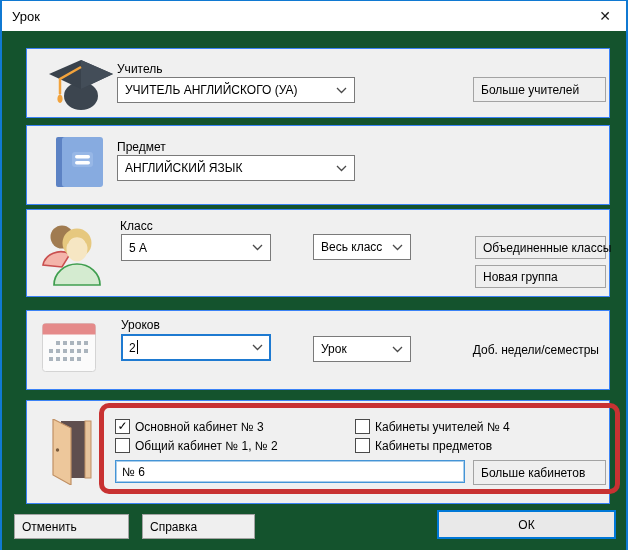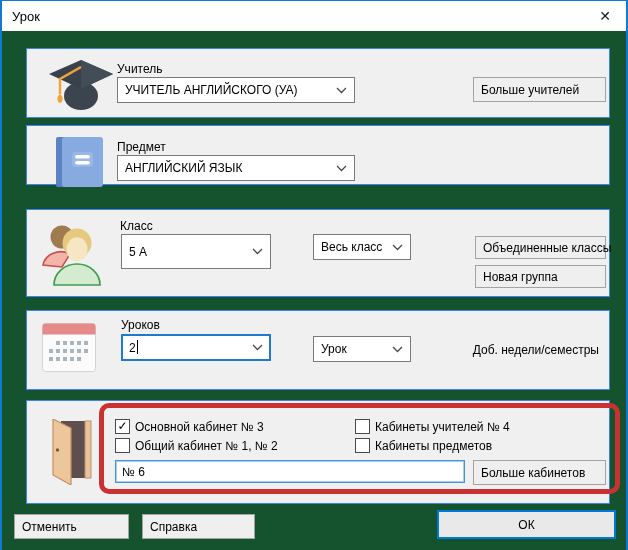--- a/index.html
+++ b/index.html
@@ -7,21 +7,21 @@
     position:relative;width:628px;height:550px;background:#14532d;
     border-left:2px solid #1079d2;border-right:2px solid #1079d2;border-top:1px solid #1079d2;
     box-sizing:border-box;overflow:hidden;
     font-family:"Liberation Sans", sans-serif;font-size:12px;color:#000;
   }
   .titlebar{position:absolute;top:0;left:0;right:0;height:30px;background:#ffffff;}
   .title{position:absolute;left:10px;top:8px;font-size:13px;}
   .close{position:absolute;right:8px;top:4px;width:26px;height:22px;text-align:center;line-height:22px;font-size:14px;color:#1a1a1a;cursor:pointer;}
   .panel{position:absolute;left:24px;width:584px;border:1px solid #3b82f6;box-sizing:border-box;background:#f0f0f0;}
   #p-teacher{top:47px;height:70px;}
-  #p-subject{top:124px;height:60px;}
+  #p-subject{top:124px;height:80px;}
   #p-class{top:208px;height:88px;}
   #p-lessons{top:309px;height:80px;}
   #p-rooms{top:399px;height:104px;}
   .icon{position:absolute;}
   .field-label{position:absolute;white-space:nowrap;}
   .combo{
     position:absolute;display:flex;align-items:center;justify-content:space-between;
     background:#fff;border:1px solid #7a7a7a;box-sizing:border-box;padding:12px 7px;cursor:default;
   }
   .combo.focused{border:2px solid #1e7ad1;padding:0 6px;}
@@ -94,21 +94,21 @@
   <div class="panel" id="p-class">
     <svg class="icon" style="left:12px;top:12px" width="66" height="64" viewBox="0 0 66 64">
       <circle cx="23" cy="15" r="11.5" fill="#a07b50"></circle>
       <path d="M4 43 a18 16 0 0 1 27 -11 l-8 13 z" fill="#f4b4aa" stroke="#c94f4f" stroke-width="1.6"></path>
       <circle cx="38" cy="21" r="14.5" fill="#e6c87f"></circle>
       <ellipse cx="38" cy="27" rx="10.5" ry="12.5" fill="#f6e6c3"></ellipse>
       <path d="M26 20 a12.5 12.5 0 0 1 24 -0.5 l-3 2 a9.5 9.5 0 0 0 -18 0.5 z" fill="#e6c87f"></path>
       <path d="M15 63 a23 21 0 0 1 46 0 z" fill="#d4ebd0" stroke="#3f9e4f" stroke-width="1.7"></path>
     </svg>
     <span class="field-label" style="left:93px;top:9px">Класс</span>
-    <div class="combo" style="left:94px;top:24px;width:150px;height:35px">
+    <div class="combo" style="left:94px;top:24px;width:150px;height:27px">
       <span>5 А</span>
       <svg class="chev" width="11" height="7" viewBox="0 0 11 7">
           <polyline points="1,1 5.5,5.5 10,1" fill="none" stroke="#4a4a4a" stroke-width="1.3"></polyline>
         </svg>
     </div>
     <div class="combo" style="left:286px;top:24px;width:98px;height:25px">
       <span>Весь класс</span>
       <svg class="chev" width="11" height="7" viewBox="0 0 11 7">
           <polyline points="1,1 5.5,5.5 10,1" fill="none" stroke="#4a4a4a" stroke-width="1.3"></polyline>
         </svg>

